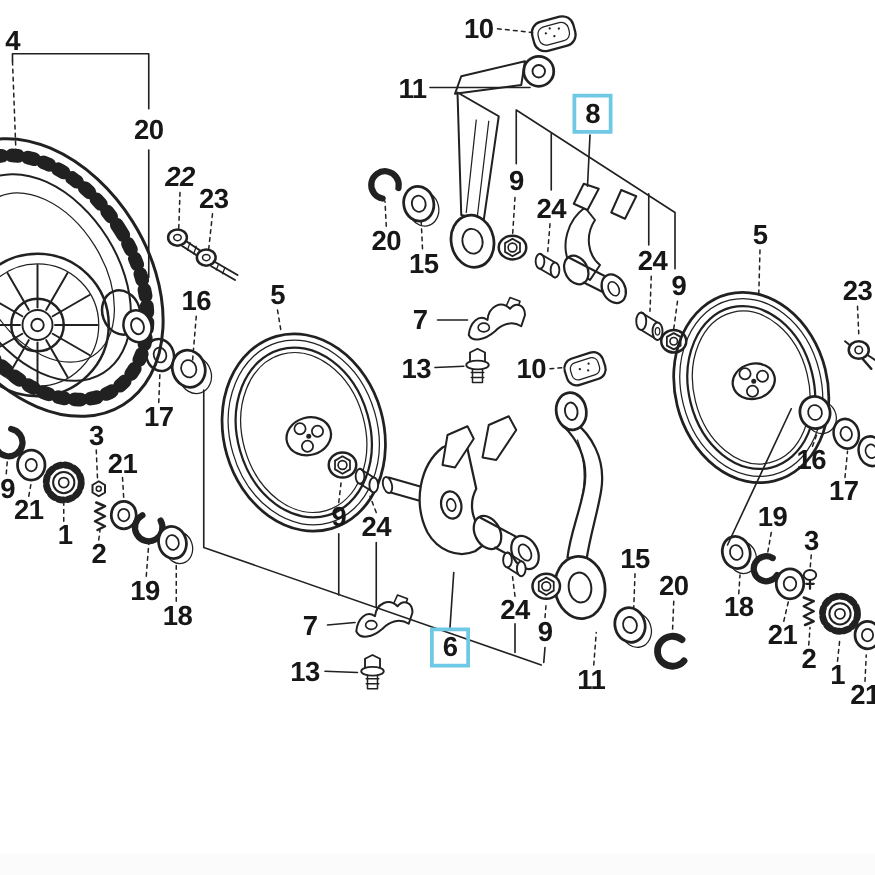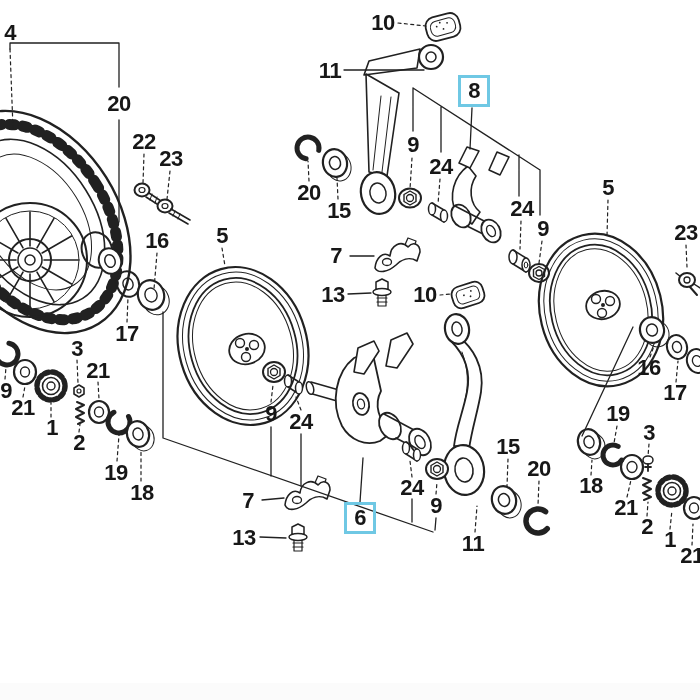--- a/index.html
+++ b/index.html
@@ -389,21 +389,21 @@
       <path d="M692,545 L693,524"></path>
     </g>
 
     <rect x="0" y="683" width="700" height="17" fill="#fbfbfb" stroke="none"></rect>
   </g>
 </svg>
 
 <div id="labels">
       <div class="part-label" style="left: 10px; top: 33px;">4</div>
       <div class="part-label" style="left: 119px; top: 104px;">20</div>
-      <div class="part-label" style="left: 144px; top: 142px;">22</div>
+      <div class="part-label" style="left: 144px; top: 142px; font-style: italic;">22</div>
       <div class="part-label" style="left: 171px; top: 159px;">23</div>
       <div class="part-label" style="left: 330px; top: 71px;">11</div>
       <div class="part-label" style="left: 383px; top: 23px;">10</div>
       <div class="part-label boxed" style="left: 474px; top: 91px;">8</div>
       <div class="part-label" style="left: 413px; top: 145px;">9</div>
       <div class="part-label" style="left: 441px; top: 167px;">24</div>
       <div class="part-label" style="left: 522px; top: 209px;">24</div>
       <div class="part-label" style="left: 543px; top: 229px;">9</div>
       <div class="part-label" style="left: 608px; top: 188px;">5</div>
       <div class="part-label" style="left: 686px; top: 233px;">23</div>

